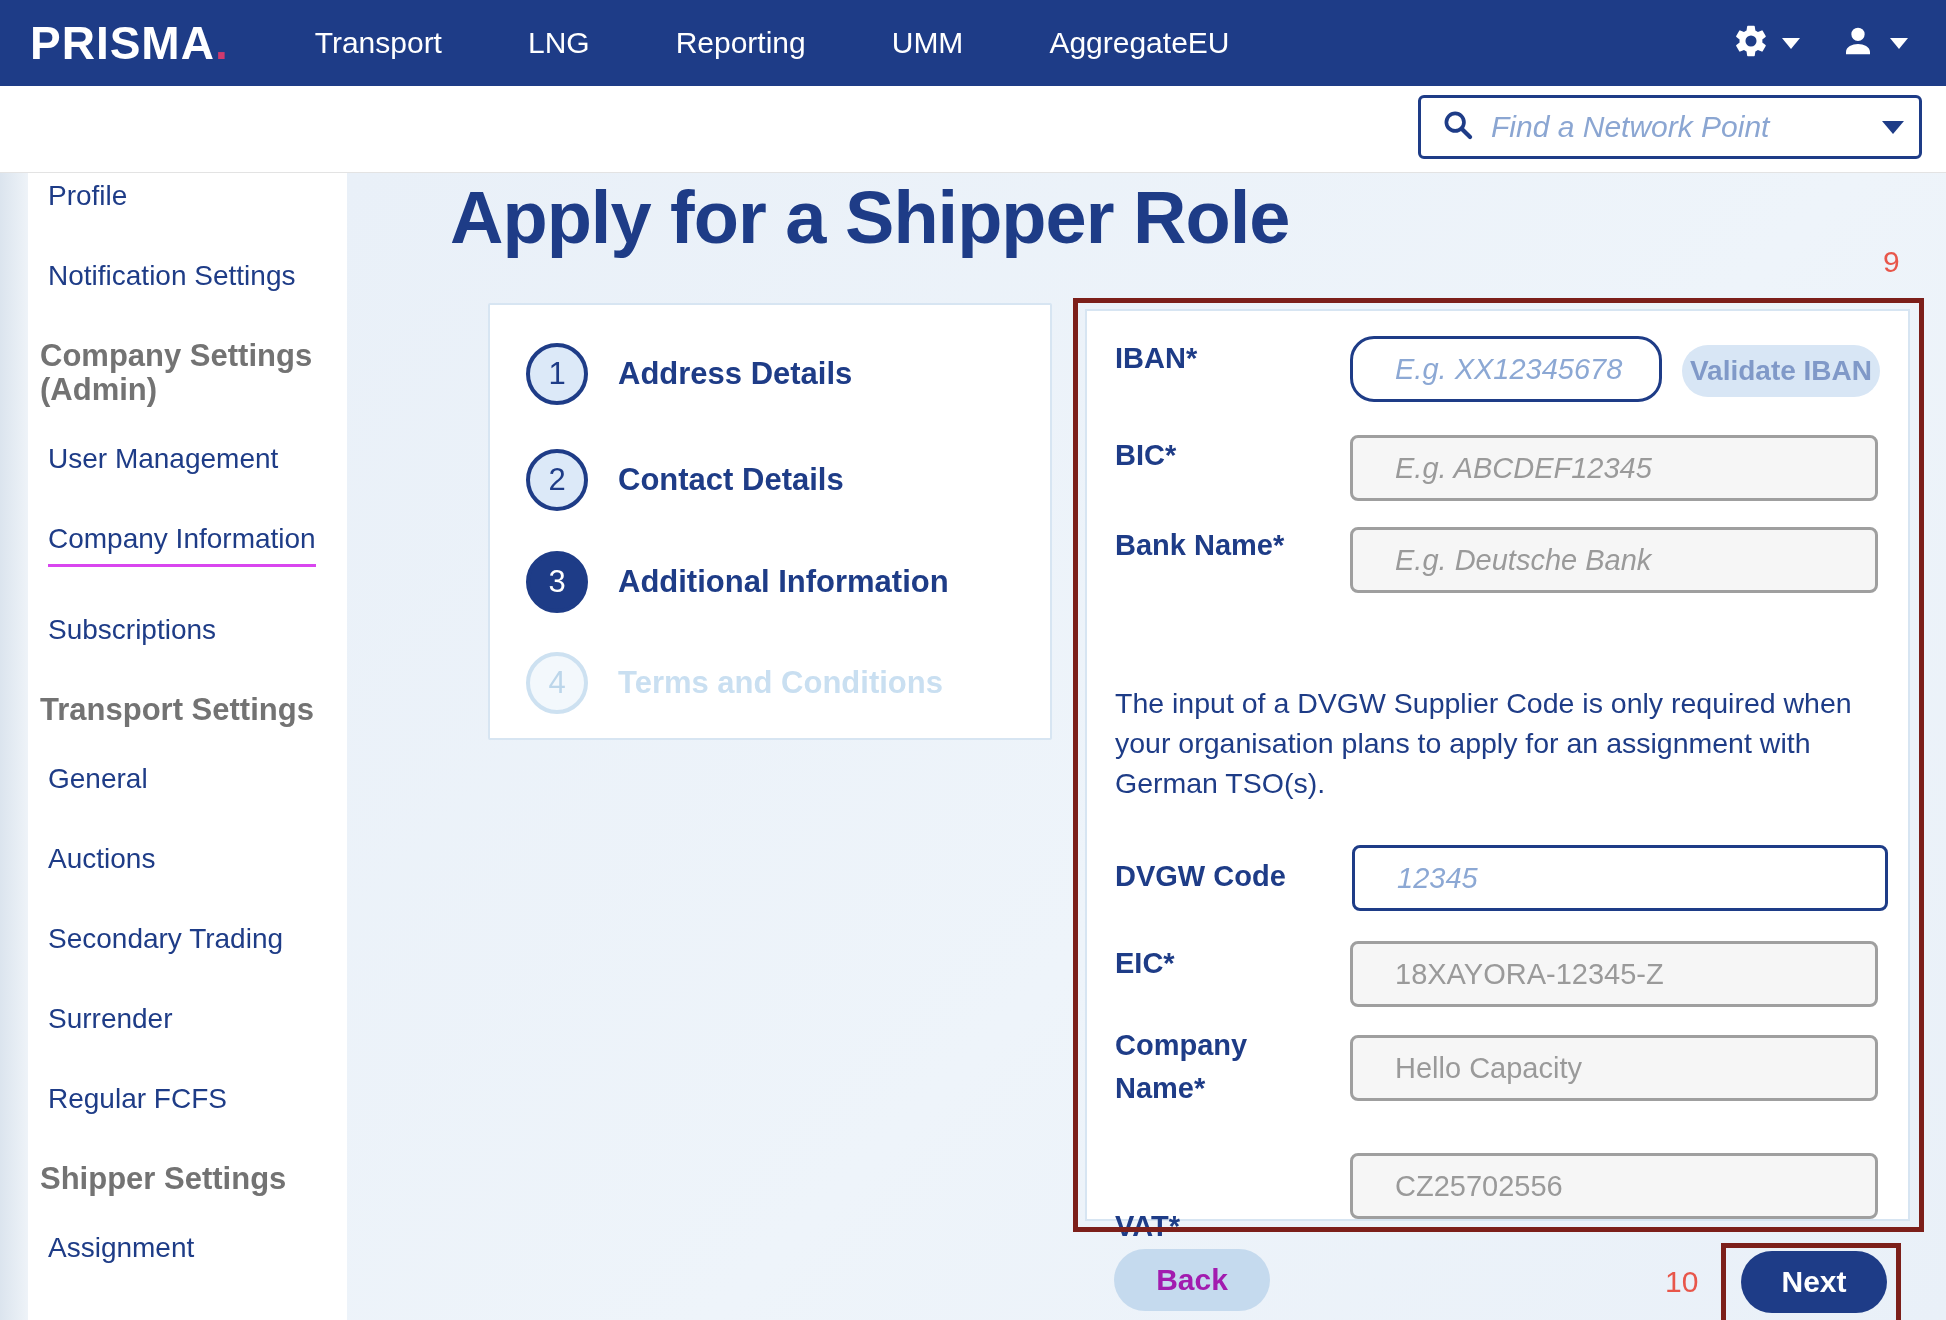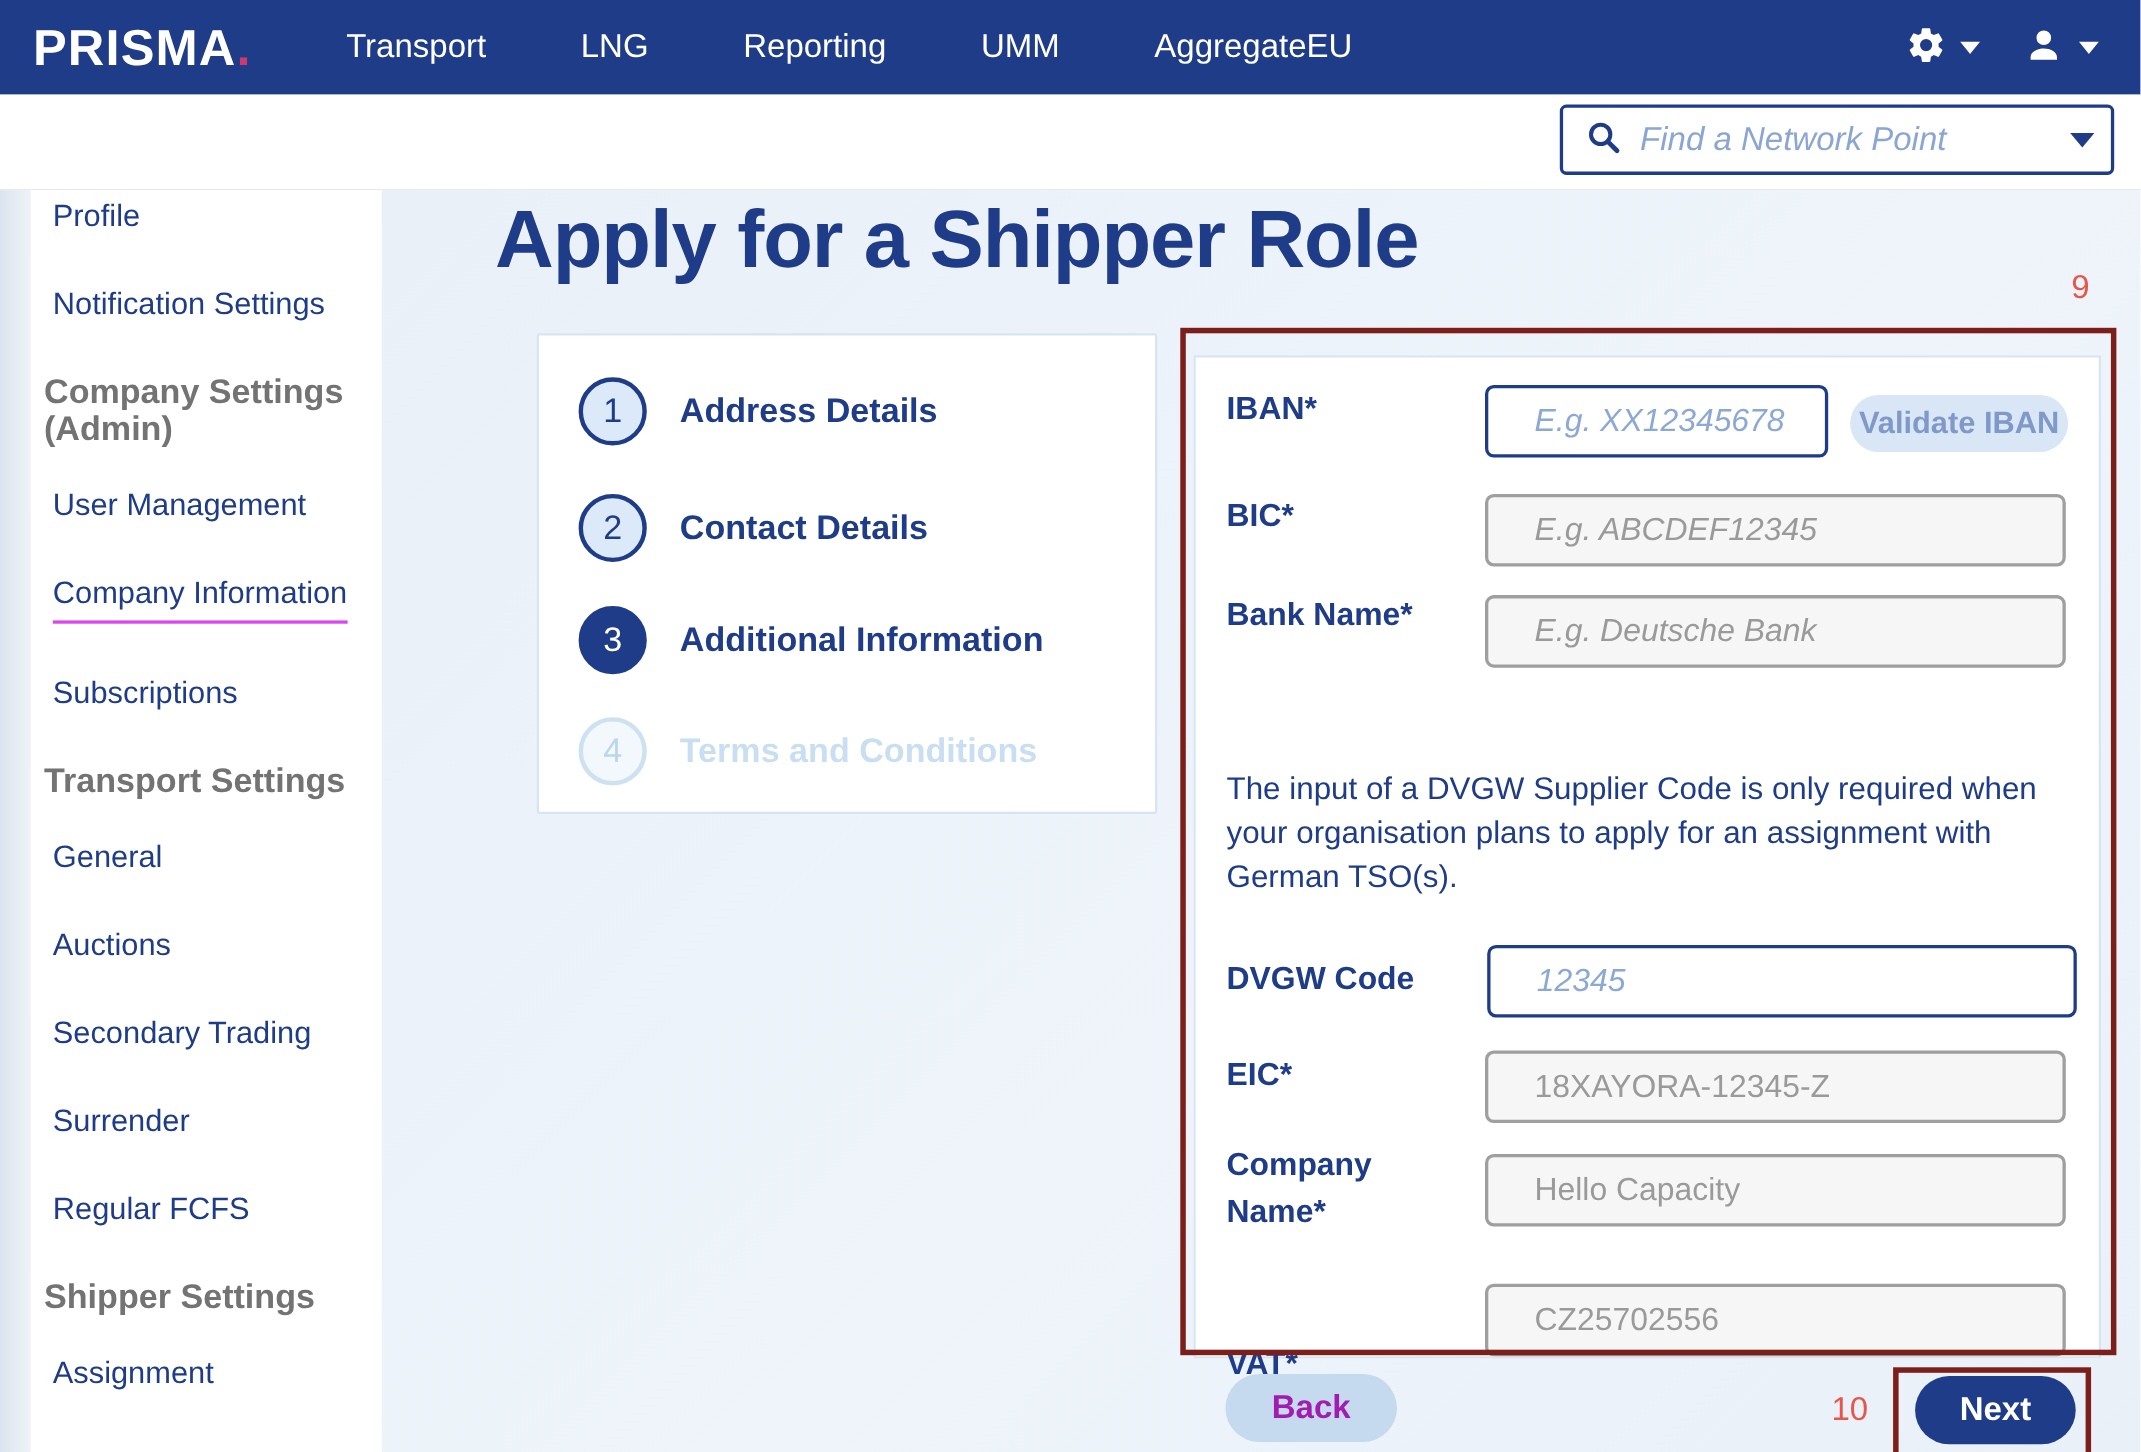--- a/index.html
+++ b/index.html
@@ -50,21 +50,21 @@
   .step-label { margin-left:30px; font-size:31px; font-weight:700; color:#1e3c87; }
   .step-row.active .step-circle { background:#1e3c87; color:#ffffff; }
   .step-row.upcoming .step-circle { border-color:#cde1f1; background:#f3f8fc; color:#bcd6ea; }
   .step-row.upcoming .step-label { color:#c9dff1; }
 
   
   .anno-box { position:absolute; border:5px solid #7c1f1a; pointer-events:none; }
   .anno-num { position:absolute; color:#e8564a; font-size:30px; pointer-events:none; }
 
   
-  .form-card { position:absolute; left:738px; top:150px; width:825px; height:912px; background:#ffffff;
+  .form-card { position:absolute; left:738px; top:136px; width:825px; height:912px; background:#ffffff;
                border:2px solid #d7e5f2; }
   .f-label { position:absolute; left:28px; font-size:29px; font-weight:700; color:#1e3c87; line-height:43px; }
   .f-input { position:absolute; height:66px; border-radius:8px; font-size:29px; padding:0 20px 0 42px;
              font-family:inherit; outline:none; }
   .f-input.enabled { border:3px solid #1e3c87; background:#ffffff; color:#1e3c87; font-style:italic; }
   .f-input.enabled::placeholder { color:#8ca8d4; opacity:1; font-style:italic; }
   .f-input.disabled { border:3px solid #9f9f9f; background:#f6f6f6; color:#9a9a9a; }
   .f-input.disabled.ghost { font-style:italic; }
   .f-input.disabled::placeholder { color:#9a9a9a; opacity:1; }
   .pill-btn { border:none; border-radius:26px; font-weight:700; font-family:inherit; cursor:pointer; }
@@ -161,21 +161,21 @@
       <div class="step-label">Additional Information</div>
     </div>
     <div class="step-row upcoming" style="top:347px;">
       <div class="step-circle">4</div>
       <div class="step-label">Terms and Conditions</div>
     </div>
   </div>
 
   <div class="form-card">
     <div class="f-label" style="top:26px;">IBAN*</div>
-    <input class="f-input enabled" style="left: 263px; top: 25px; width: 312px;" type="text" placeholder="E.g. XX12345678">
+    <input class="f-input enabled" style="left: 263px; top: 25px; width: 312px; border-radius: 24px;" type="text" placeholder="E.g. XX12345678">
     <button class="pill-btn validate-btn">Validate IBAN</button>
 
     <div class="f-label" style="top:123px;">BIC*</div>
     <input class="f-input disabled ghost" style="left: 263px; top: 124px; width: 528px;" type="text" disabled="" placeholder="E.g. ABCDEF12345">
 
     <div class="f-label" style="top:213px;">Bank Name*</div>
     <input class="f-input disabled ghost" style="left: 263px; top: 216px; width: 528px;" type="text" disabled="" placeholder="E.g. Deutsche Bank">
 
     <div class="info-text">The input of a DVGW Supplier Code is only required when your organisation plans to apply for an assignment with German TSO(s).</div>
 

